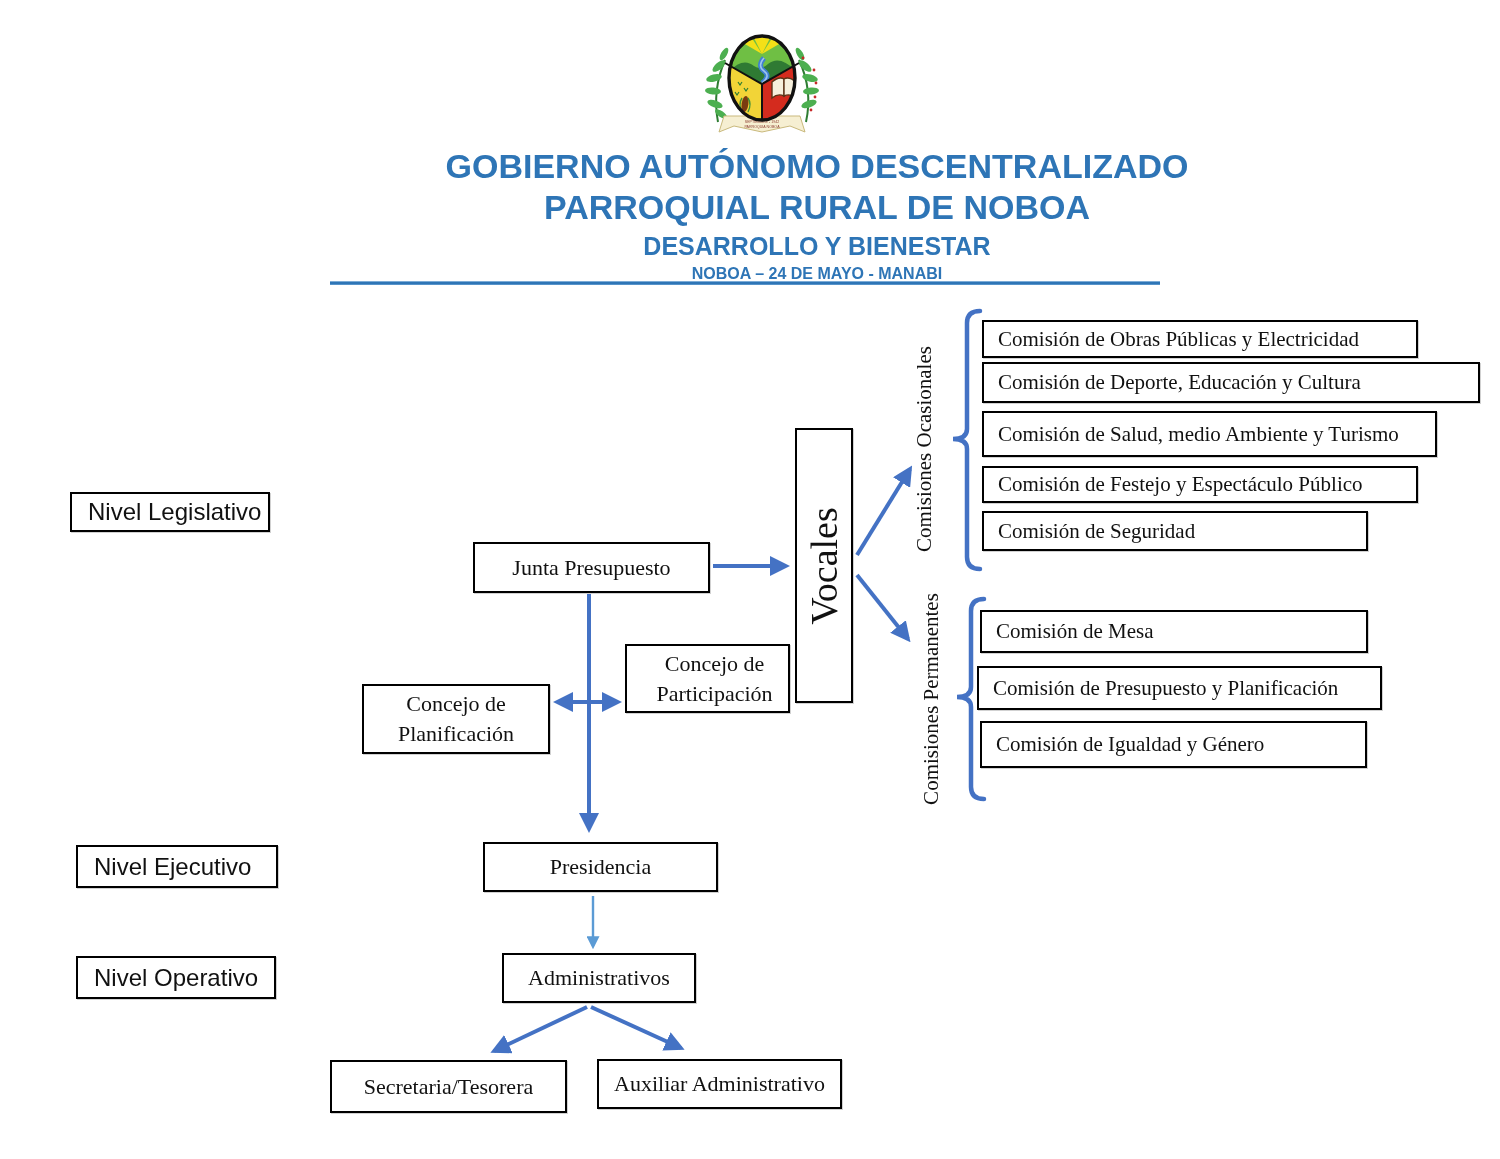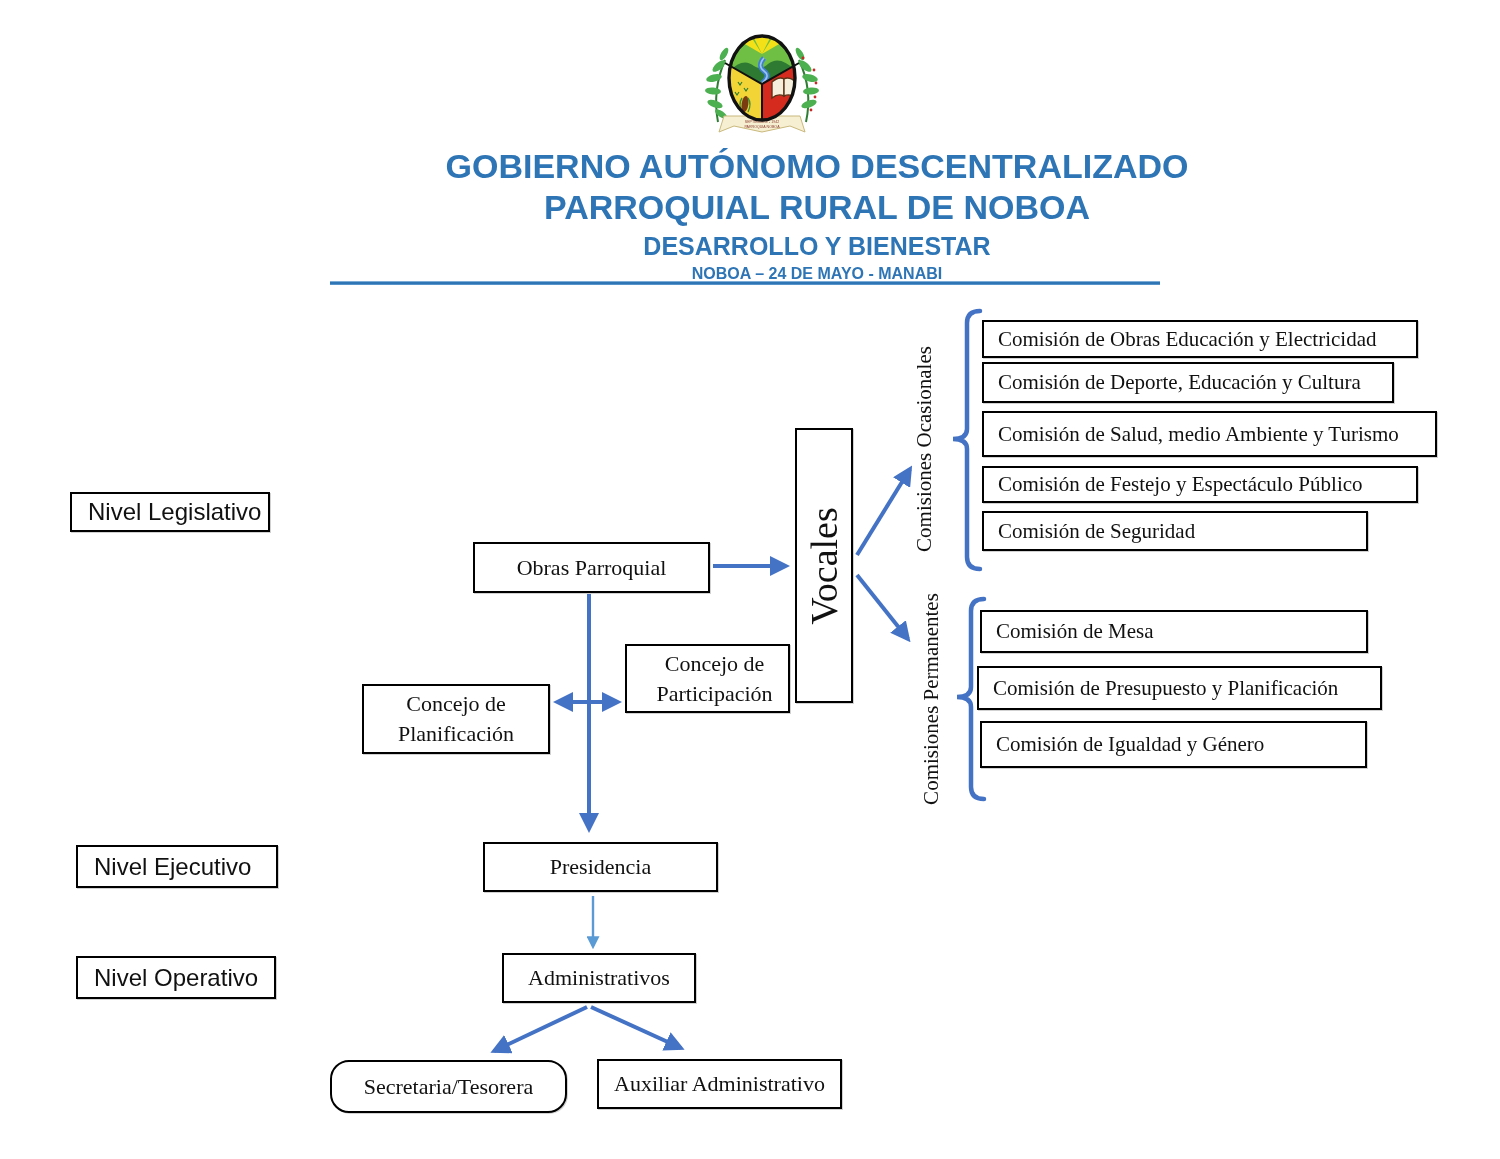--- a/index.html
+++ b/index.html
@@ -142,21 +142,21 @@
     <span>Nivel Legislativo</span>
   </div>
   <div class="box nivel" style="left:76px;top:845px;width:202px;height:43px;">
     <span>Nivel Ejecutivo</span>
   </div>
   <div class="box nivel" style="left:76px;top:956px;width:200px;height:43px;">
     <span>Nivel Operativo</span>
   </div>
 
   <div class="box obox center" style="left:473px;top:542px;width:237px;height:51px;">
-    <span>Obras Parroquial</span>
+    <span>Junta Presupuesto</span>
   </div>
 
   <div class="box obox center vocales-box" style="left:795px;top:428px;width:58px;height:275px;">
     <span>Vocales</span>
   </div>
 
   <div class="box obox center two-line" style="left:362px;top:668px;width:188px;height:70px;">
     <span>Concejo de Planificación</span>
   </div>
 
@@ -165,35 +165,35 @@
   </div>
 
   <div class="box obox center" style="left:483px;top:842px;width:235px;height:50px;">
     <span>Presidencia</span>
   </div>
 
   <div class="box obox center" style="left:502px;top:953px;width:194px;height:50px;justify-content:center;">
     <span>Administrativos</span>
   </div>
 
-  <div class="box obox center" style="left:330px;top:1060px;width:237px;height:53px;border-radius:19px;">
+  <div class="box obox center" style="left:330px;top:1060px;width:237px;height:53px;">
     <span>Secretaria/Tesorera</span>
   </div>
 
   <div class="box obox center" style="left:597px;top:1059px;width:245px;height:50px;">
     <span>Auxiliar Administrativo</span>
   </div>
 
   <div class="vlabel" style="left:774px;top:436px;">Comisiones Ocasionales</div>
   <div class="vlabel" style="left:781px;top:686px;">Comisiones Permanentes</div>
 
   <div class="box cbox" style="left:982px;top:320px;width:436px;height:38px;">
-    <span>Comisión de Obras Educación y Electricidad</span>
-  </div>
-  <div class="box cbox" style="left:982px;top:362px;width:412px;height:41px;font-family:Liberation Serif, serif;">
+    <span>Comisión de Obras Públicas y Electricidad</span>
+  </div>
+  <div class="box cbox" style="left:982px;top:362px;width:498px;height:41px;font-family:Liberation Serif, serif;">
     <span>Comisión de Deporte, Educación y Cultura</span>
   </div>
   <div class="box cbox" style="left:982px;top:411px;width:455px;height:46px;">
     <span>Comisión de Salud, medio Ambiente y Turismo</span>
   </div>
   <div class="box cbox" style="left:982px;top:466px;width:436px;height:37px;">
     <span>Comisión de Festejo y Espectáculo Público</span>
   </div>
   <div class="box cbox" style="left:982px;top:511px;width:386px;height:40px;">
     <span>Comisión de Seguridad</span>

